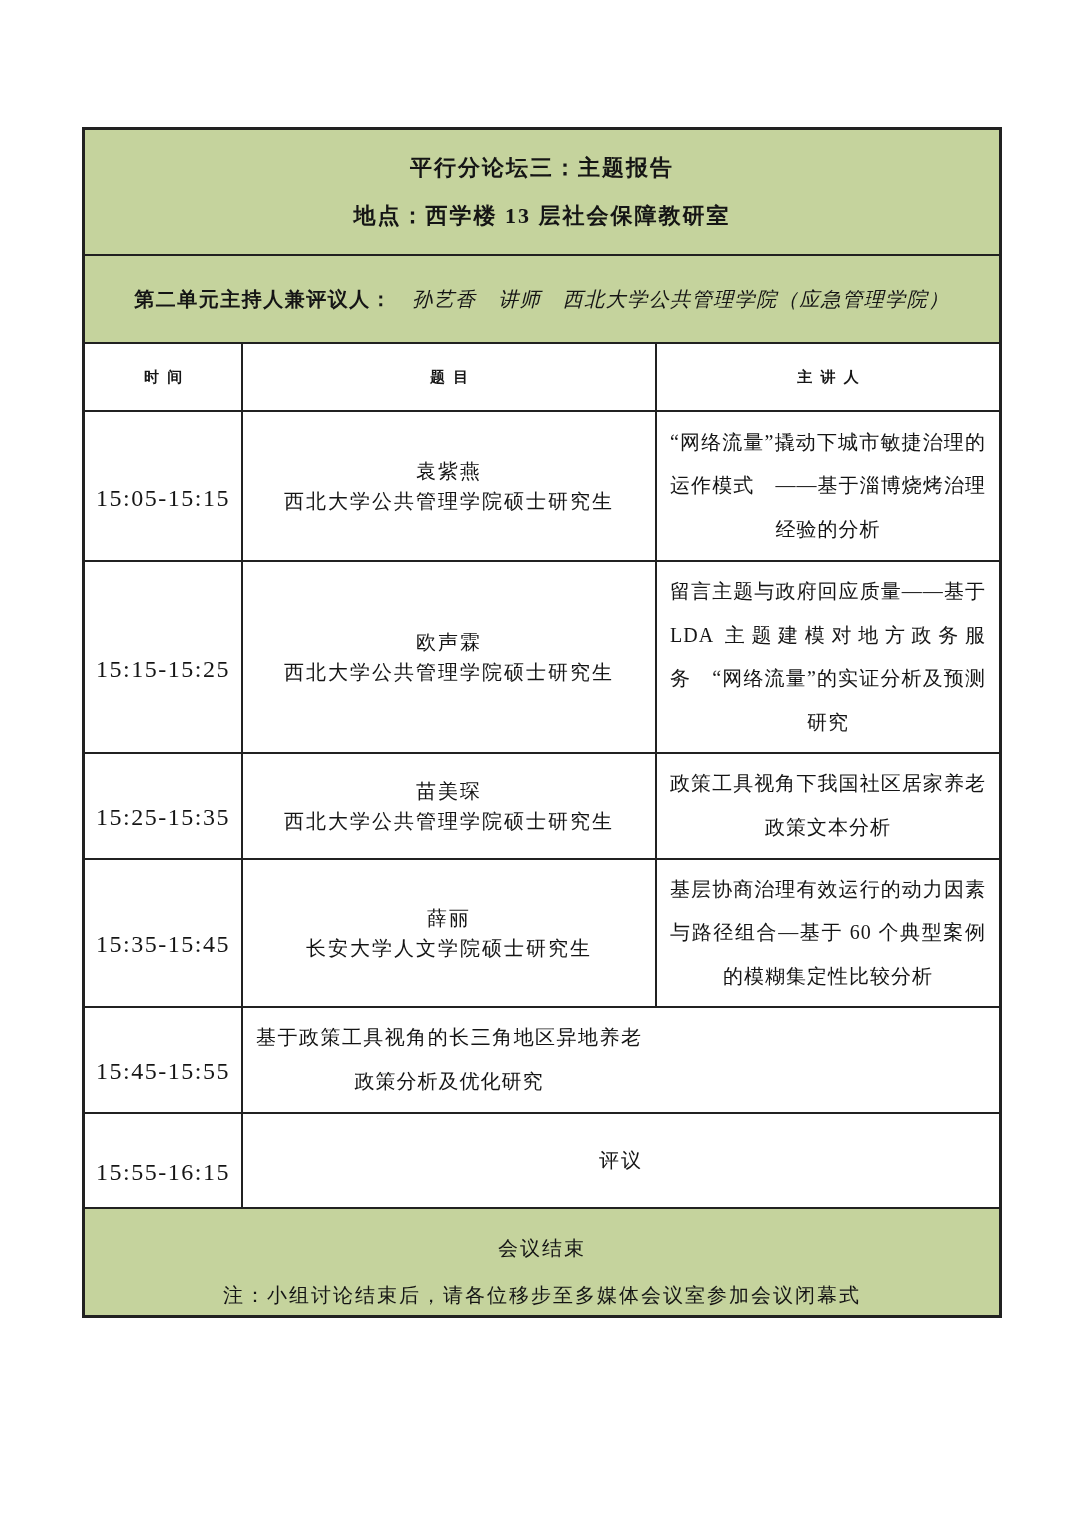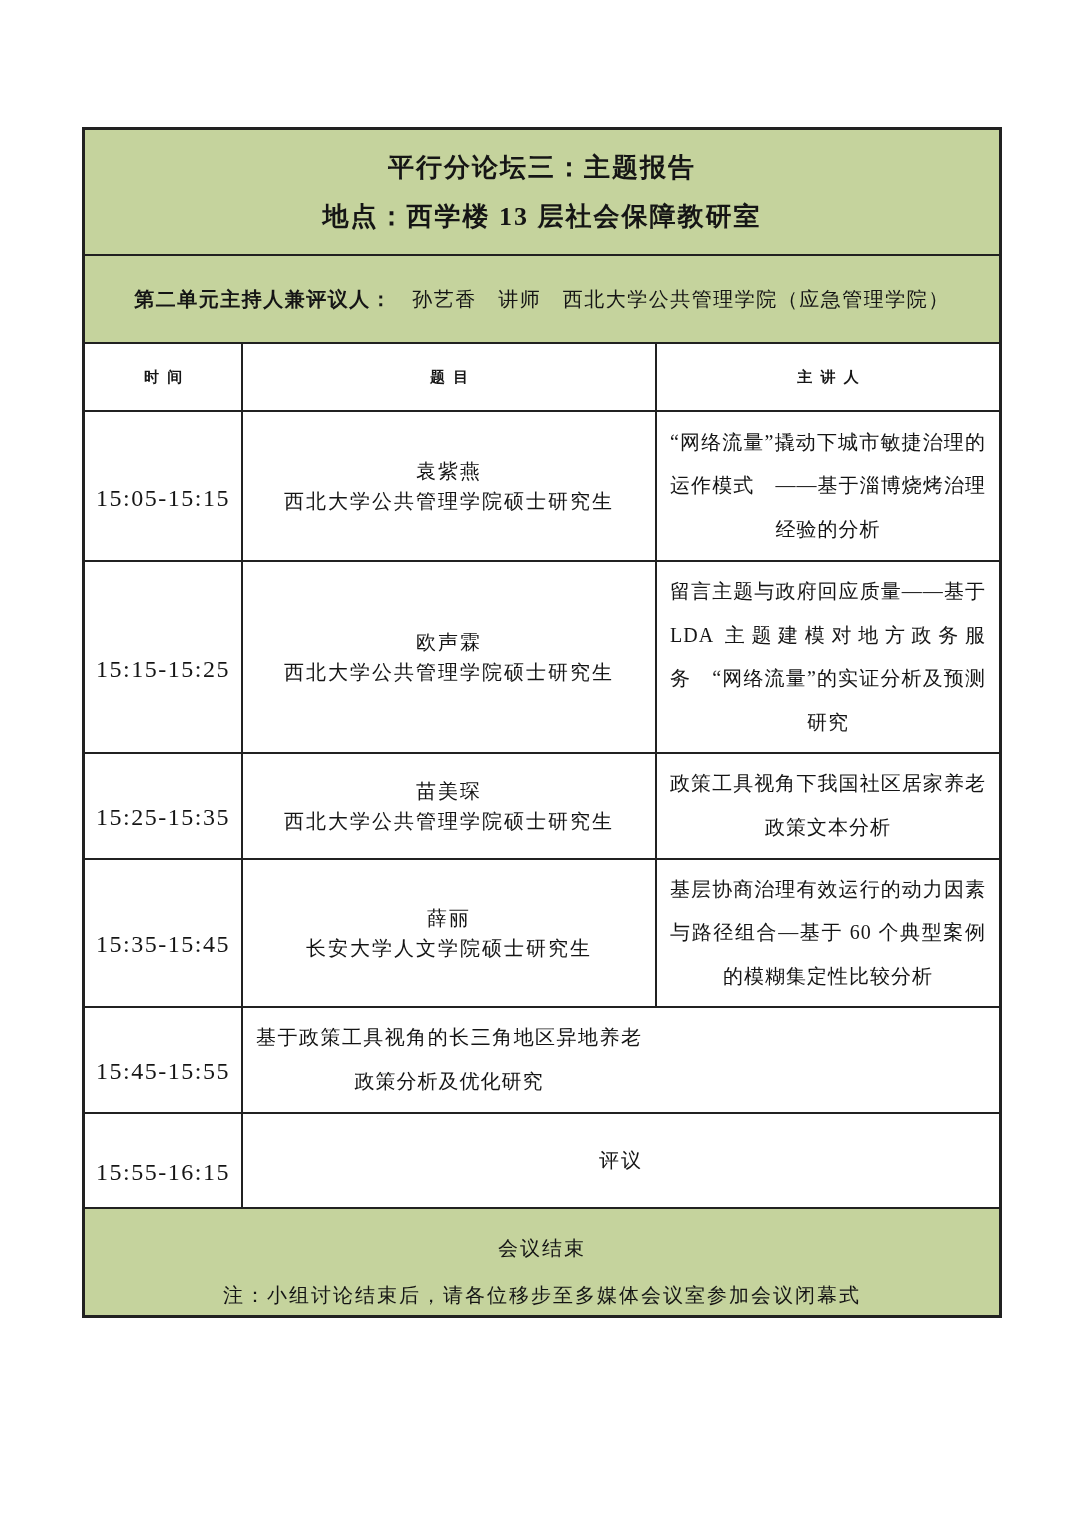--- a/index.html
+++ b/index.html
@@ -23,33 +23,33 @@
   .ptable > * + *{border-top:2px solid var(--line);}
 
   
   .title-block{
     background:var(--green);
     min-height:124px;
     display:flex;flex-direction:column;justify-content:space-evenly;align-items:center;
     padding:6px 0;
   }
   .title-line{
-    font-weight:bold;font-size:26px;letter-spacing:2px;text-align:center;
+    font-weight:bold;font-size:22px;letter-spacing:2px;text-align:center;
   }
 
   
   .moderator-row{
     background:var(--green);
     min-height:88px;
     display:flex;align-items:center;justify-content:center;
     font-size:20px;letter-spacing:1.5px;
     padding:8px 9px;text-align:right;
   }
   .moderator-row .label{font-weight:bold;}
-  .moderator-row .value{margin-left:20px;}
+  .moderator-row .value{margin-left:20px;font-style:italic;}
 
   
   .row{display:grid;grid-template-columns:156px 414px 1fr;}
   .cell{
     display:flex;align-items:center;justify-content:center;
     padding:8px 10px;
   }
   .cell + .cell{border-left:2px solid var(--line);}
 
   .header-row{min-height:68px;}

